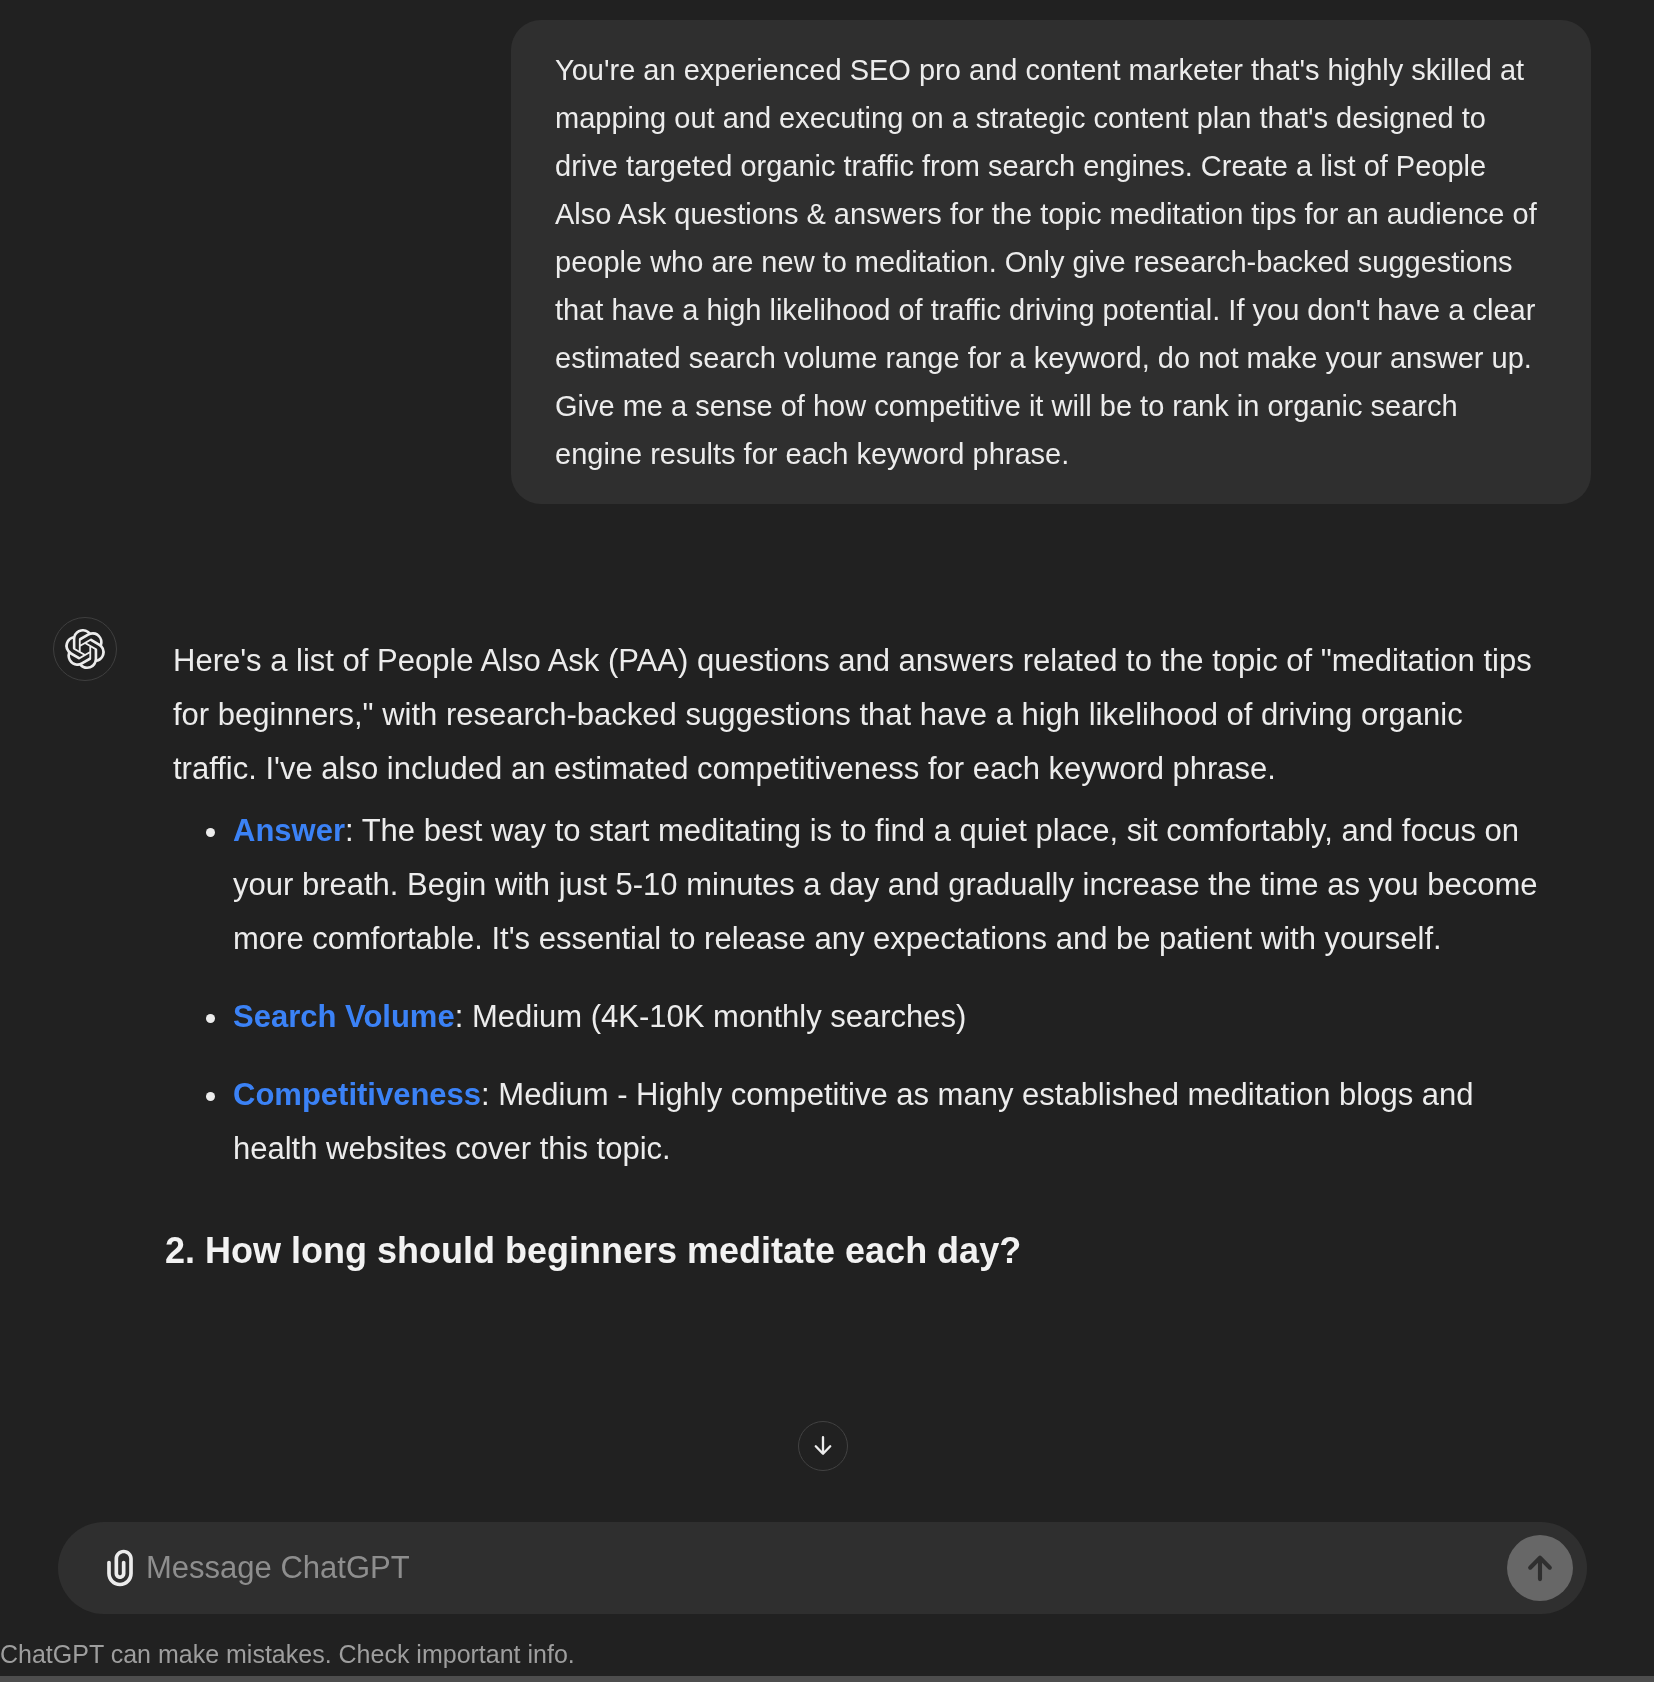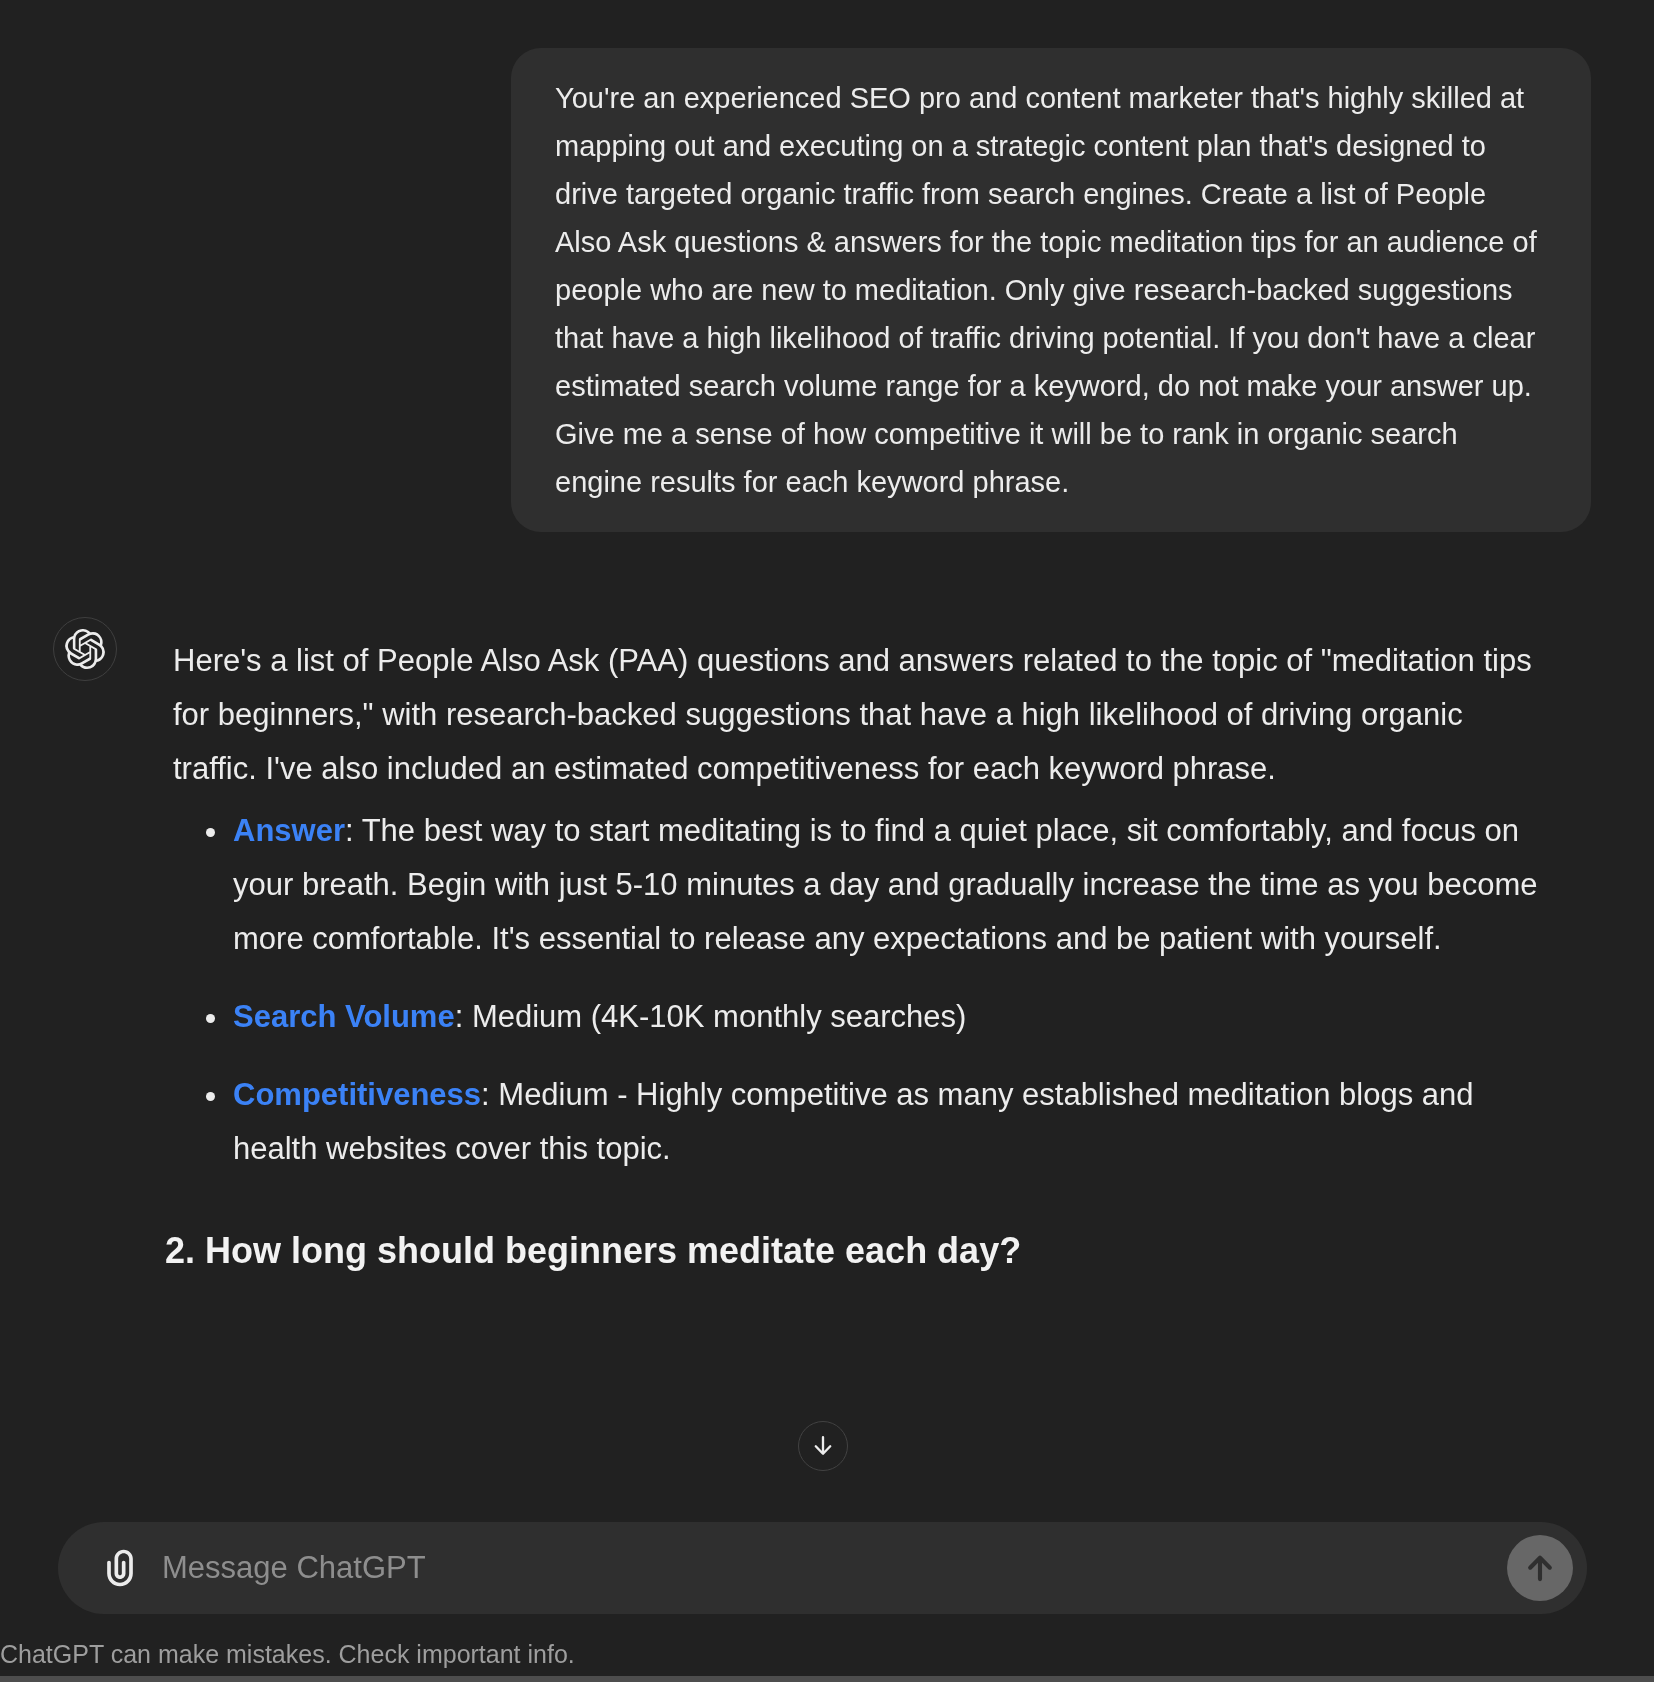--- a/index.html
+++ b/index.html
@@ -7,21 +7,21 @@
     width:1654px; height:1682px;
     background:#212121;
     font-family:"Liberation Sans", sans-serif;
     color:#ececec;
     overflow:hidden;
   }
   .page { position:relative; width:1654px; height:1682px; background:#212121; }
 
   
   .user-bubble {
-    position:absolute; top:48px; right:63px;
+    position:absolute; top:20px; right:63px;
     width:1080px; box-sizing:border-box;
     background:#2f2f2f;
     border-radius:30px;
     padding:26px 44px;
     font-size:29px; line-height:48px;
     color:#ececec;
   }
 
   
   .avatar {
@@ -64,21 +64,21 @@
     display:flex; align-items:center;
     box-sizing:border-box; padding:0 14px 0 38px;
     z-index:6;
   }
   .attach-btn {
     width:48px; height:48px; border:none; background:transparent;
     display:flex; align-items:center; justify-content:center;
     cursor:pointer; padding:0; flex:0 0 auto;
   }
   .composer input {
-    flex:1 1 auto; margin-left:16px;
+    flex:1 1 auto; margin-left:0;
     background:transparent; border:none; outline:none;
     font-family:"Liberation Sans", sans-serif;
     font-size:31px; color:#7dd3fc;
   }
   .composer input::placeholder { color:#8e8e8e; opacity:1; }
   .send-btn {
     flex:0 0 auto;
     width:66px; height:66px; border-radius:50%;
     background:#676767; border:none;
     display:flex; align-items:center; justify-content:center;

